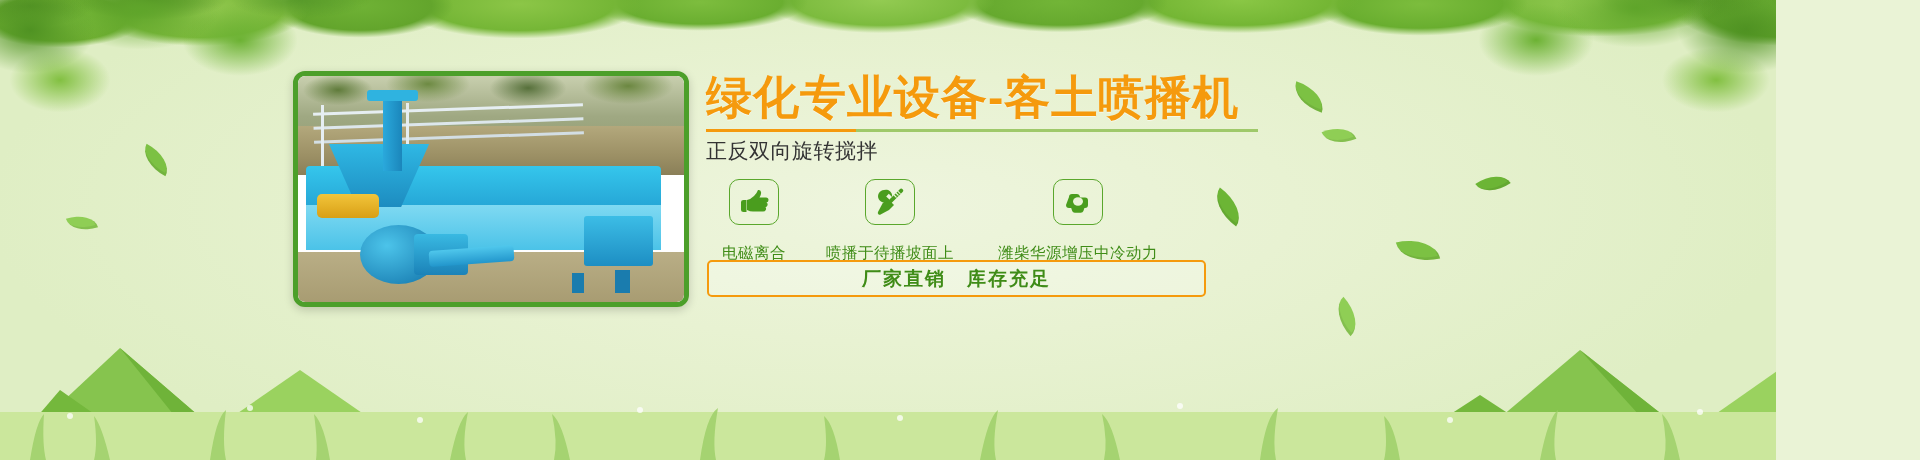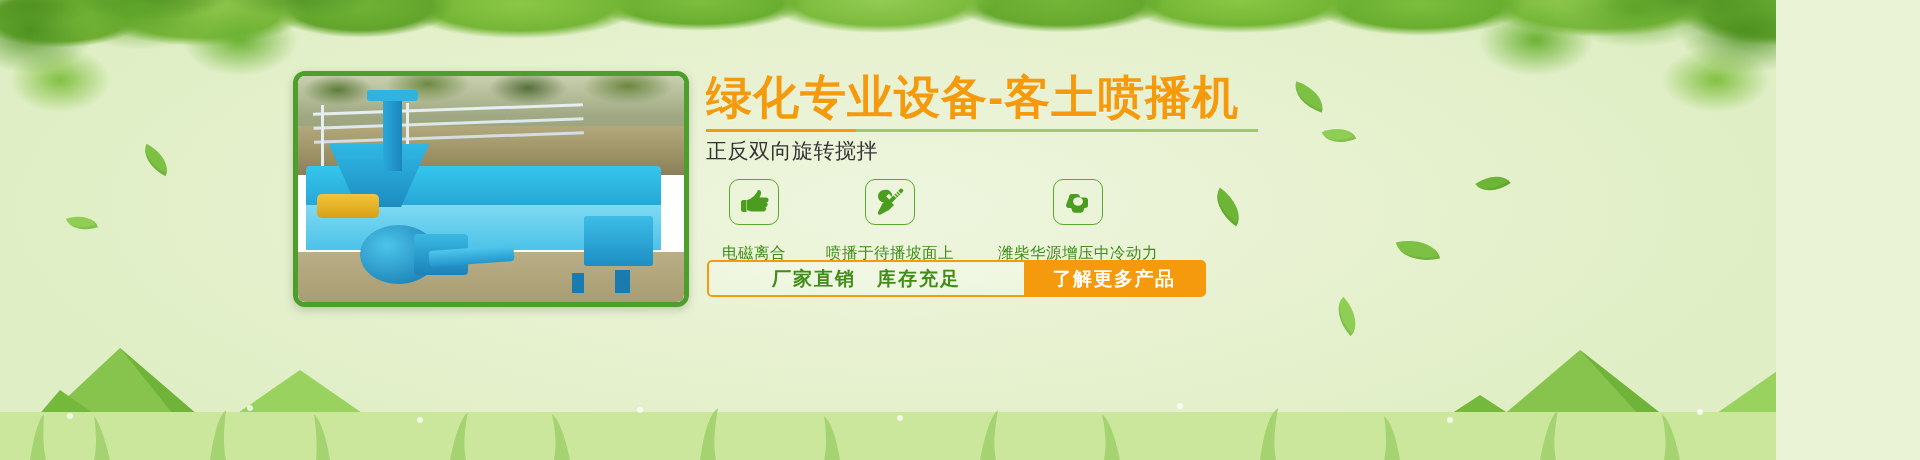--- a/index.html
+++ b/index.html
@@ -276,16 +276,15 @@
           </svg>
         </div>
         <div class="f-label">潍柴华源增压中冷动力</div>
       </div>
 
     </div>
   </div>
 
   <div class="cta">
     <div class="cta-text">厂家直销　库存充足</div>
-    <div class="cta-btn">了解更多产品</div>
   </div>
 
 </div>
 
 </body></html>

